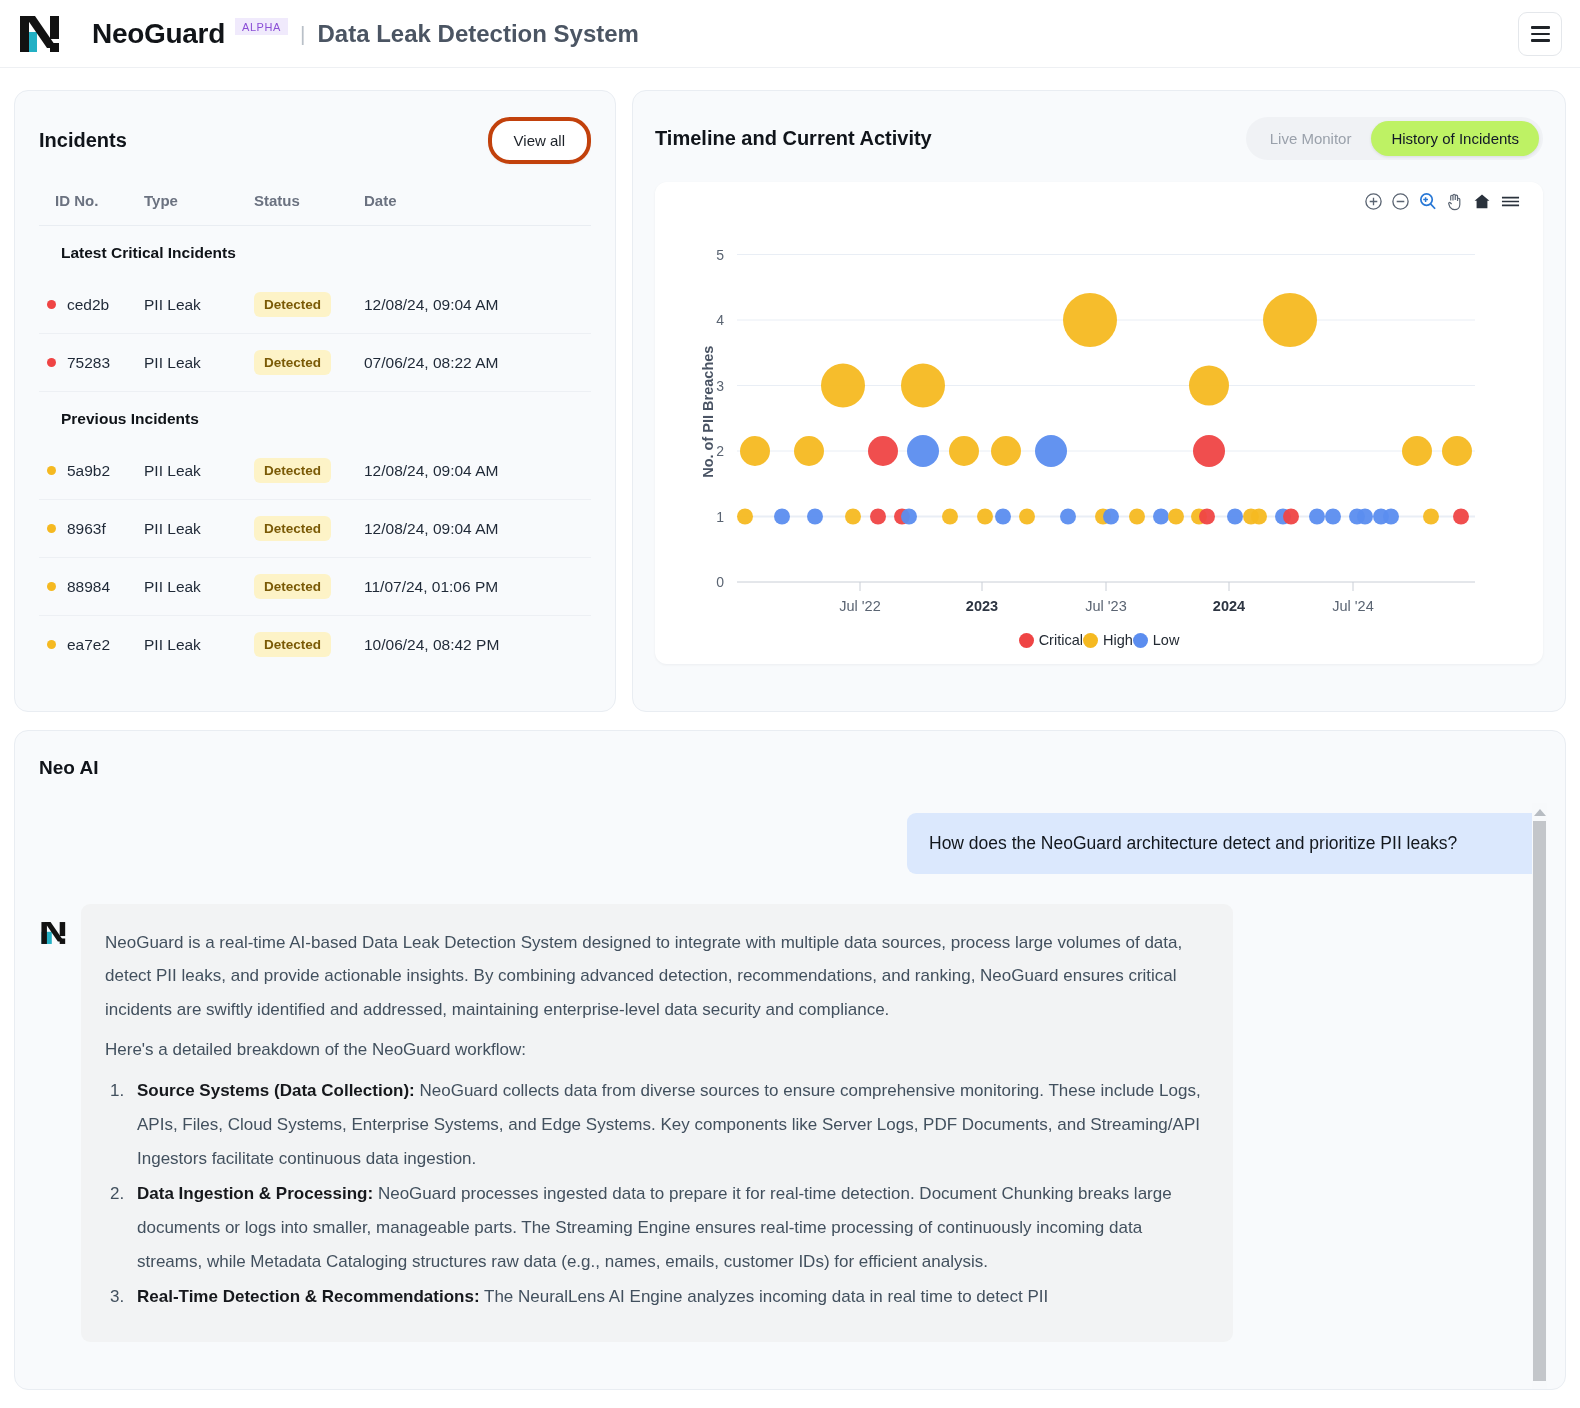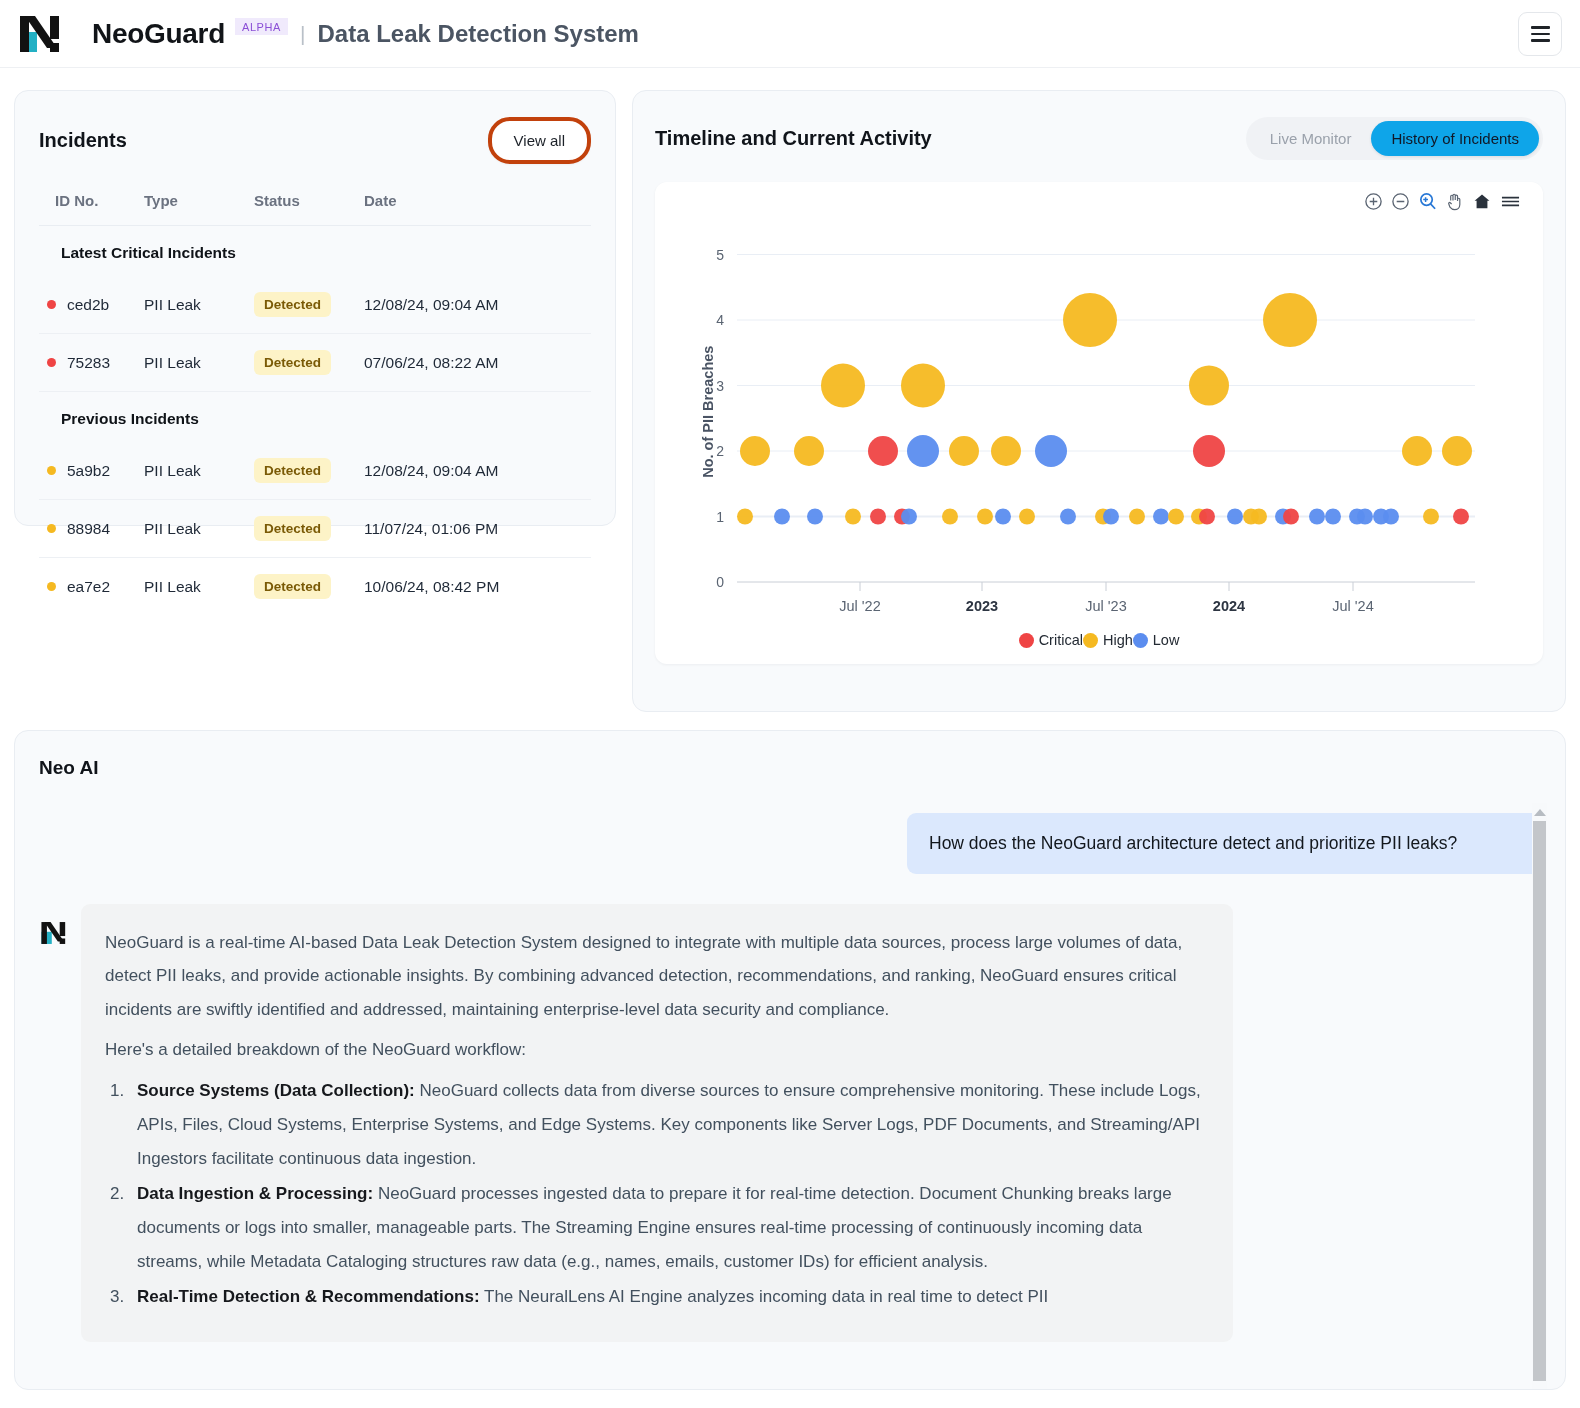--- a/index.html
+++ b/index.html
@@ -36,21 +36,21 @@
     background: #fff; display: flex; flex-direction: column;
     align-items: center; justify-content: center; gap: 4px; cursor: pointer;
   }
   .menu-btn span { display: block; width: 19px; height: 2.6px; background: #1f2328; border-radius: 1px; }
 
   
   .row-top { display: flex; gap: 16px; padding: 22px 14px 0 14px; }
   .card {
     background: #f8fafc; border: 1px solid #e9edf2; border-radius: 14px;
   }
-  .panel-incidents { width: 602px; height: 436px; padding: 26px 24px 0 24px; }
+  .panel-incidents { width: 602px; height: 622px; padding: 26px 24px 0 24px; }
   .panel-timeline  { flex: 1; height: 622px; padding: 26px 22px 0 22px; }
 
   .panel-head { display: flex; align-items: center; justify-content: space-between; }
   .panel-title { font-size: 20px; font-weight: bold; color: #10141a; }
   .view-all {
     border: 4px solid #c2410c; background: #fff; border-radius: 22px;
     padding: 11px 22px; font-size: 15px; color: #1c2128; cursor: pointer;
     box-shadow: 0 1px 2px rgba(16,24,40,.04);
   }
 
@@ -79,21 +79,21 @@
     font-size: 13.5px; font-weight: bold; border-radius: 6px; padding: 5px 10px;
   }
   .date-cell { color: #4b5563; }
 
   
   .seg-toggle {
     display: flex; background: #f0f2f5; border-radius: 22px; padding: 4px; justify-content: flex-end;
   }
   .seg { font-size: 15px; padding: 9px 20px; border-radius: 19px; cursor: pointer; }
   .seg.inactive { color: #9aa1ab; }
-  .seg.active { background: #0ea5e9; color: #111827; box-shadow: 0 1px 3px rgba(16,24,40,.10); }
+  .seg.active { background: #bef264; color: #111827; box-shadow: 0 1px 3px rgba(16,24,40,.10); }
 
   .chart-card {
     margin-top: 22px; background: #fff; border-radius: 12px;
     height: 482px; position: relative; overflow: hidden;
     box-shadow: 0 1px 3px rgba(16,24,40,.05);
   }
   .chart-toolbar {
     position: absolute; right: 22px; top: 10px; display: flex;
     align-items: center; gap: 8px;
   }
@@ -209,20 +209,31 @@
             <td class="date-cell">07/06/24, 08:22 AM</td>
           </tr>
           <tr class="group-row">
             <td colspan="4">Previous Incidents</td>
           </tr>
           <tr class="inc-row">
             <td>
               <span class="id-cell">
                 <span class="dot high"></span>
                 <span>5a9b2</span>
+              </span>
+            </td>
+            <td>PII Leak</td>
+            <td><span class="badge-detected">Detected</span></td>
+            <td class="date-cell">12/08/24, 09:04 AM</td>
+          </tr>
+          <tr class="inc-row">
+            <td>
+              <span class="id-cell">
+                <span class="dot high"></span>
+                <span>8963f</span>
               </span>
             </td>
             <td>PII Leak</td>
             <td><span class="badge-detected">Detected</span></td>
             <td class="date-cell">12/08/24, 09:04 AM</td>
           </tr>
           <tr class="inc-row">
             <td>
               <span class="id-cell">
                 <span class="dot high"></span>

